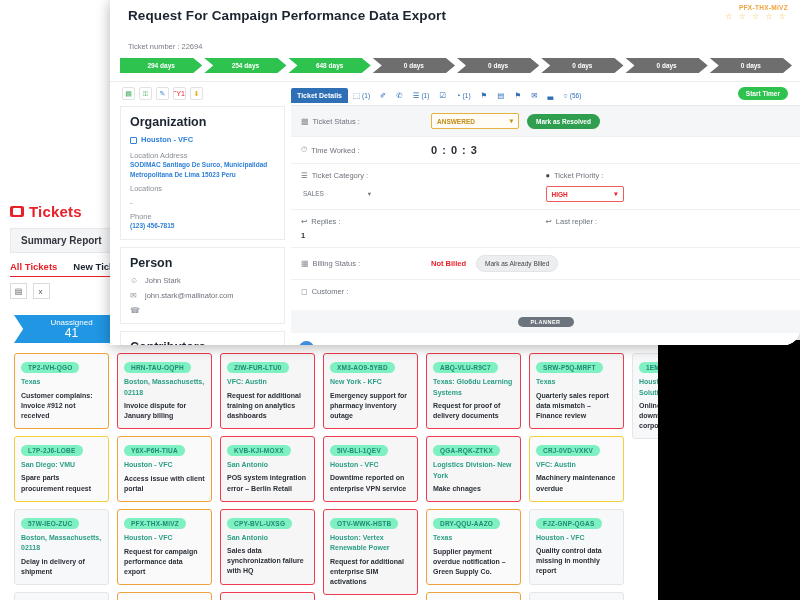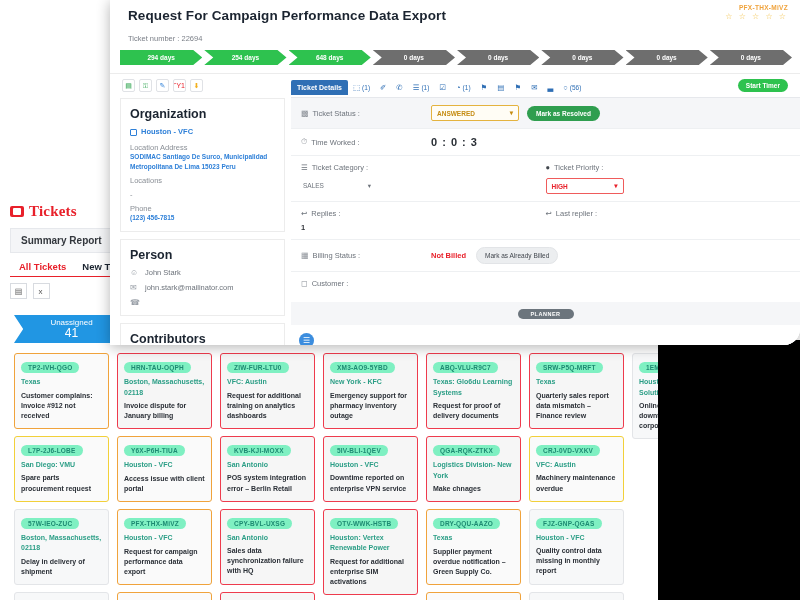--- a/index.html
+++ b/index.html
@@ -22,32 +22,32 @@
     padding:8px 10px 6px 10px;
   }
   .tickets-logo-icon {
     width:14px;height:11px;background:#e8202a;border-radius:2px;
     position:relative; flex:none;
   }
   .tickets-logo-icon:before{
     content:""; position:absolute; left:3px; top:2px; width:8px;height:7px;
     background:#fff; border-radius:1px;
   }
-  #tickets-title { color:#e8202a; font-size:15px; font-weight:bold; letter-spacing:.2px;font-family:Liberation Serif, serif; }
+  #tickets-title { color:#e8202a; font-size:15px; font-weight:bold; letter-spacing:.2px; }
 
   #summary-report-bar {
     margin:2px 10px 0 10px; background:#f4f5f7; border:1px solid #e6e8ec;
     padding:6px 10px; font-weight:bold; font-size:10px; color:#33373d;
   }
   #tab-row {
     margin:8px 10px 0 10px; border-bottom:1.5px solid #e8202a;
     display:flex; gap:16px; align-items:flex-end; padding-bottom:4px;
   }
   .tab-item { font-size:9.5px; font-weight:bold; }
-  .tab-active { color:#e8202a;margin-left:9px; }
+  .tab-active { color:#e8202a; }
   .tab-inactive { color:#1b2430; }
 
   #view-toolbar { margin:6px 10px 0 10px; display:flex; gap:6px; }
   .view-btn {
     width:17px;height:16px;border:1px solid #d8dbe0;background:#fff;
     display:flex;align-items:center;justify-content:center;color:#555;font-size:8px;
   }
 
   
   #unassigned-ribbon {
@@ -90,21 +90,21 @@
 
   
   #ticket-window {
     position:absolute; left:110px; top:0; width:690px; height:345px;
     background:#ffffff; border-radius:0 0 16px 0;
     box-shadow:0 2px 14px rgba(0,0,0,.30);
     overflow:hidden;
   }
   #tw-top { padding:8px 14px 0 18px; position:relative; }
   #tw-title { font-size:13.5px; font-weight:bold; color:#1b2430; letter-spacing:.1px; }
-  #tw-ticketnum { font-size:7.5px; color:#7a7f87; margin-top:11px; }
+  #tw-ticketnum { font-size:7.5px; color:#7a7f87; margin-top:19px; }
 
   #tw-rating { position:absolute; right:12px; top:4px; text-align:right; }
   #tw-code { font-size:6.5px; color:#f0a33c; font-weight:bold; letter-spacing:.3px; }
   #tw-stars { color:#f2c14a; font-size:8px; letter-spacing:2px; margin-top:1px; }
 
   
   #chev-row { display:flex; margin:7px 8px 0 10px; gap:2px; }
   .chev {
     flex:1; height:15px; color:#fff; font-size:6.5px; font-weight:bold;
     display:flex; align-items:center; justify-content:center;

